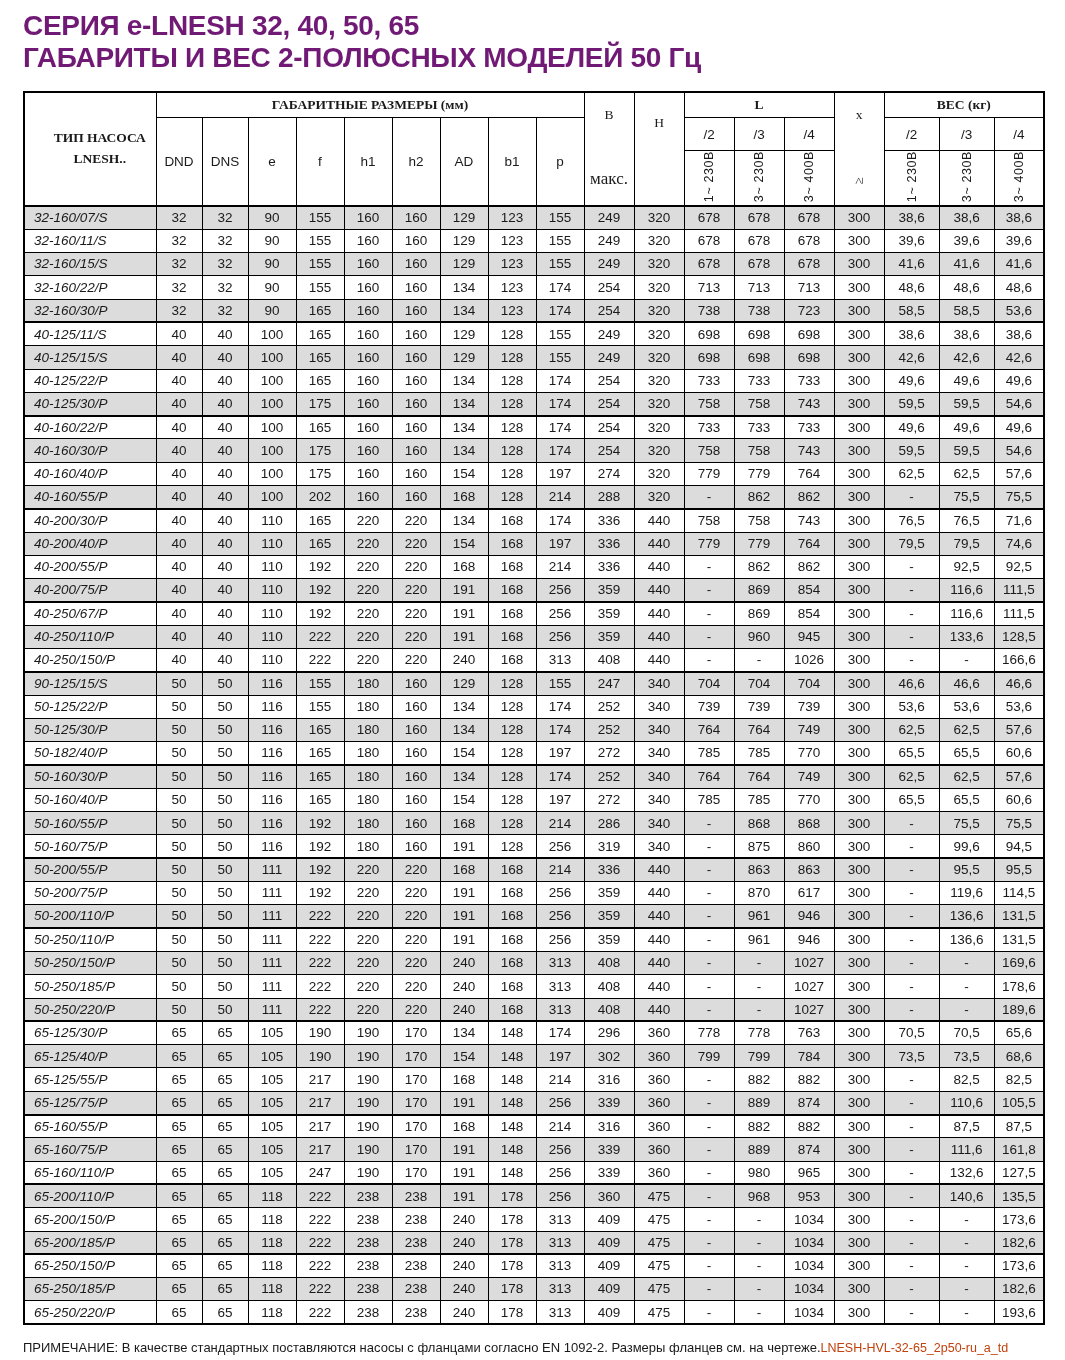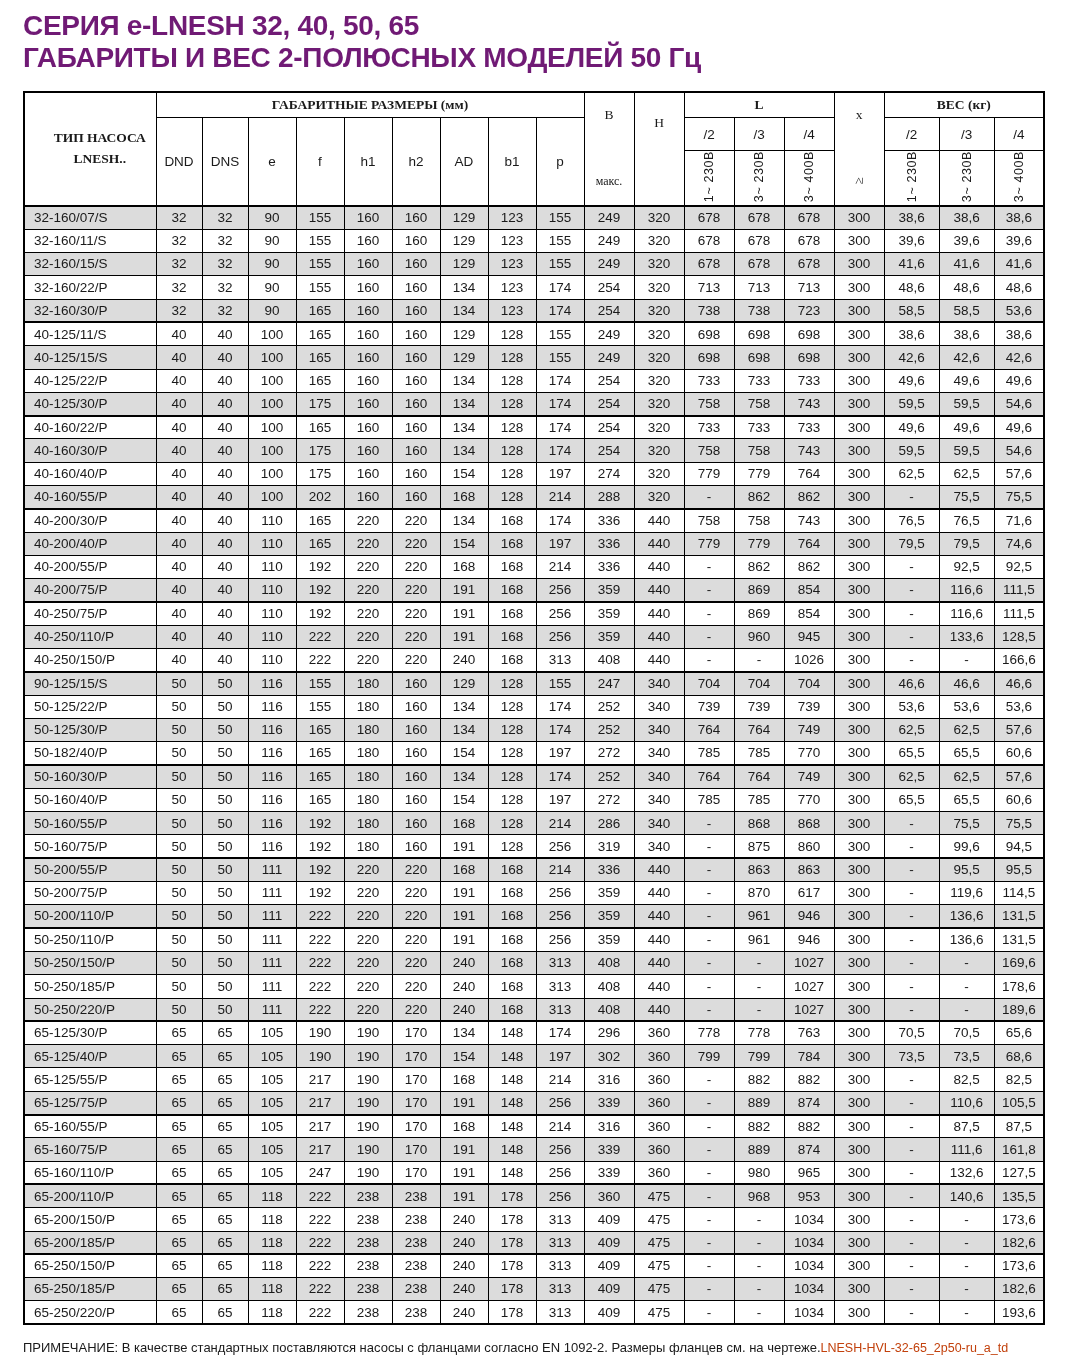--- a/index.html
+++ b/index.html
@@ -53,32 +53,32 @@
   th.dim-col { vertical-align: middle; }
   .vert {
     display: inline-block;
     writing-mode: vertical-rl;
     transform: rotate(180deg);
     font-size: 12.5px;
     letter-spacing: 0.6px;
     white-space: nowrap;
   }
   .vsym { display: inline-block; transform: rotate(-90deg); font-size: 13px; }
-  .sub-small { font-size: 12px; }
+  .sub-small { font-size: 17px; }
 
   
   tbody td {
     height: 23.3px;
     text-align: center;
     padding: 0 2px;
     line-height: 1;
     background: #ffffff;
   }
   tbody tr:nth-child(odd) td { background: #dcdcdc; }
-  tbody td.model { text-align: left; padding-left: 9px; }
+  tbody td.model { text-align: left; padding-left: 9px; font-style: italic; }
   tbody tr:first-child td { border-top: 2.5px solid #000; }
   tbody tr.group-start td { border-top: 2.2px solid #000; }
 
   
   .footer {
     width: 1020px;
     margin-top: 15px;
     display: flex;
     justify-content: flex-start;
     align-items: baseline;
@@ -521,21 +521,21 @@
           <td>440</td>
           <td>-</td>
           <td>869</td>
           <td>854</td>
           <td>300</td>
           <td>-</td>
           <td>116,6</td>
           <td>111,5</td>
         </tr>
         <tr class="group-start">
-          <td class="model">40-250/75/P</td>
+          <td class="model">40-250/67/P</td>
           <td>40</td>
           <td>40</td>
           <td>110</td>
           <td>192</td>
           <td>220</td>
           <td>220</td>
           <td>191</td>
           <td>168</td>
           <td>256</td>
           <td>359</td>

